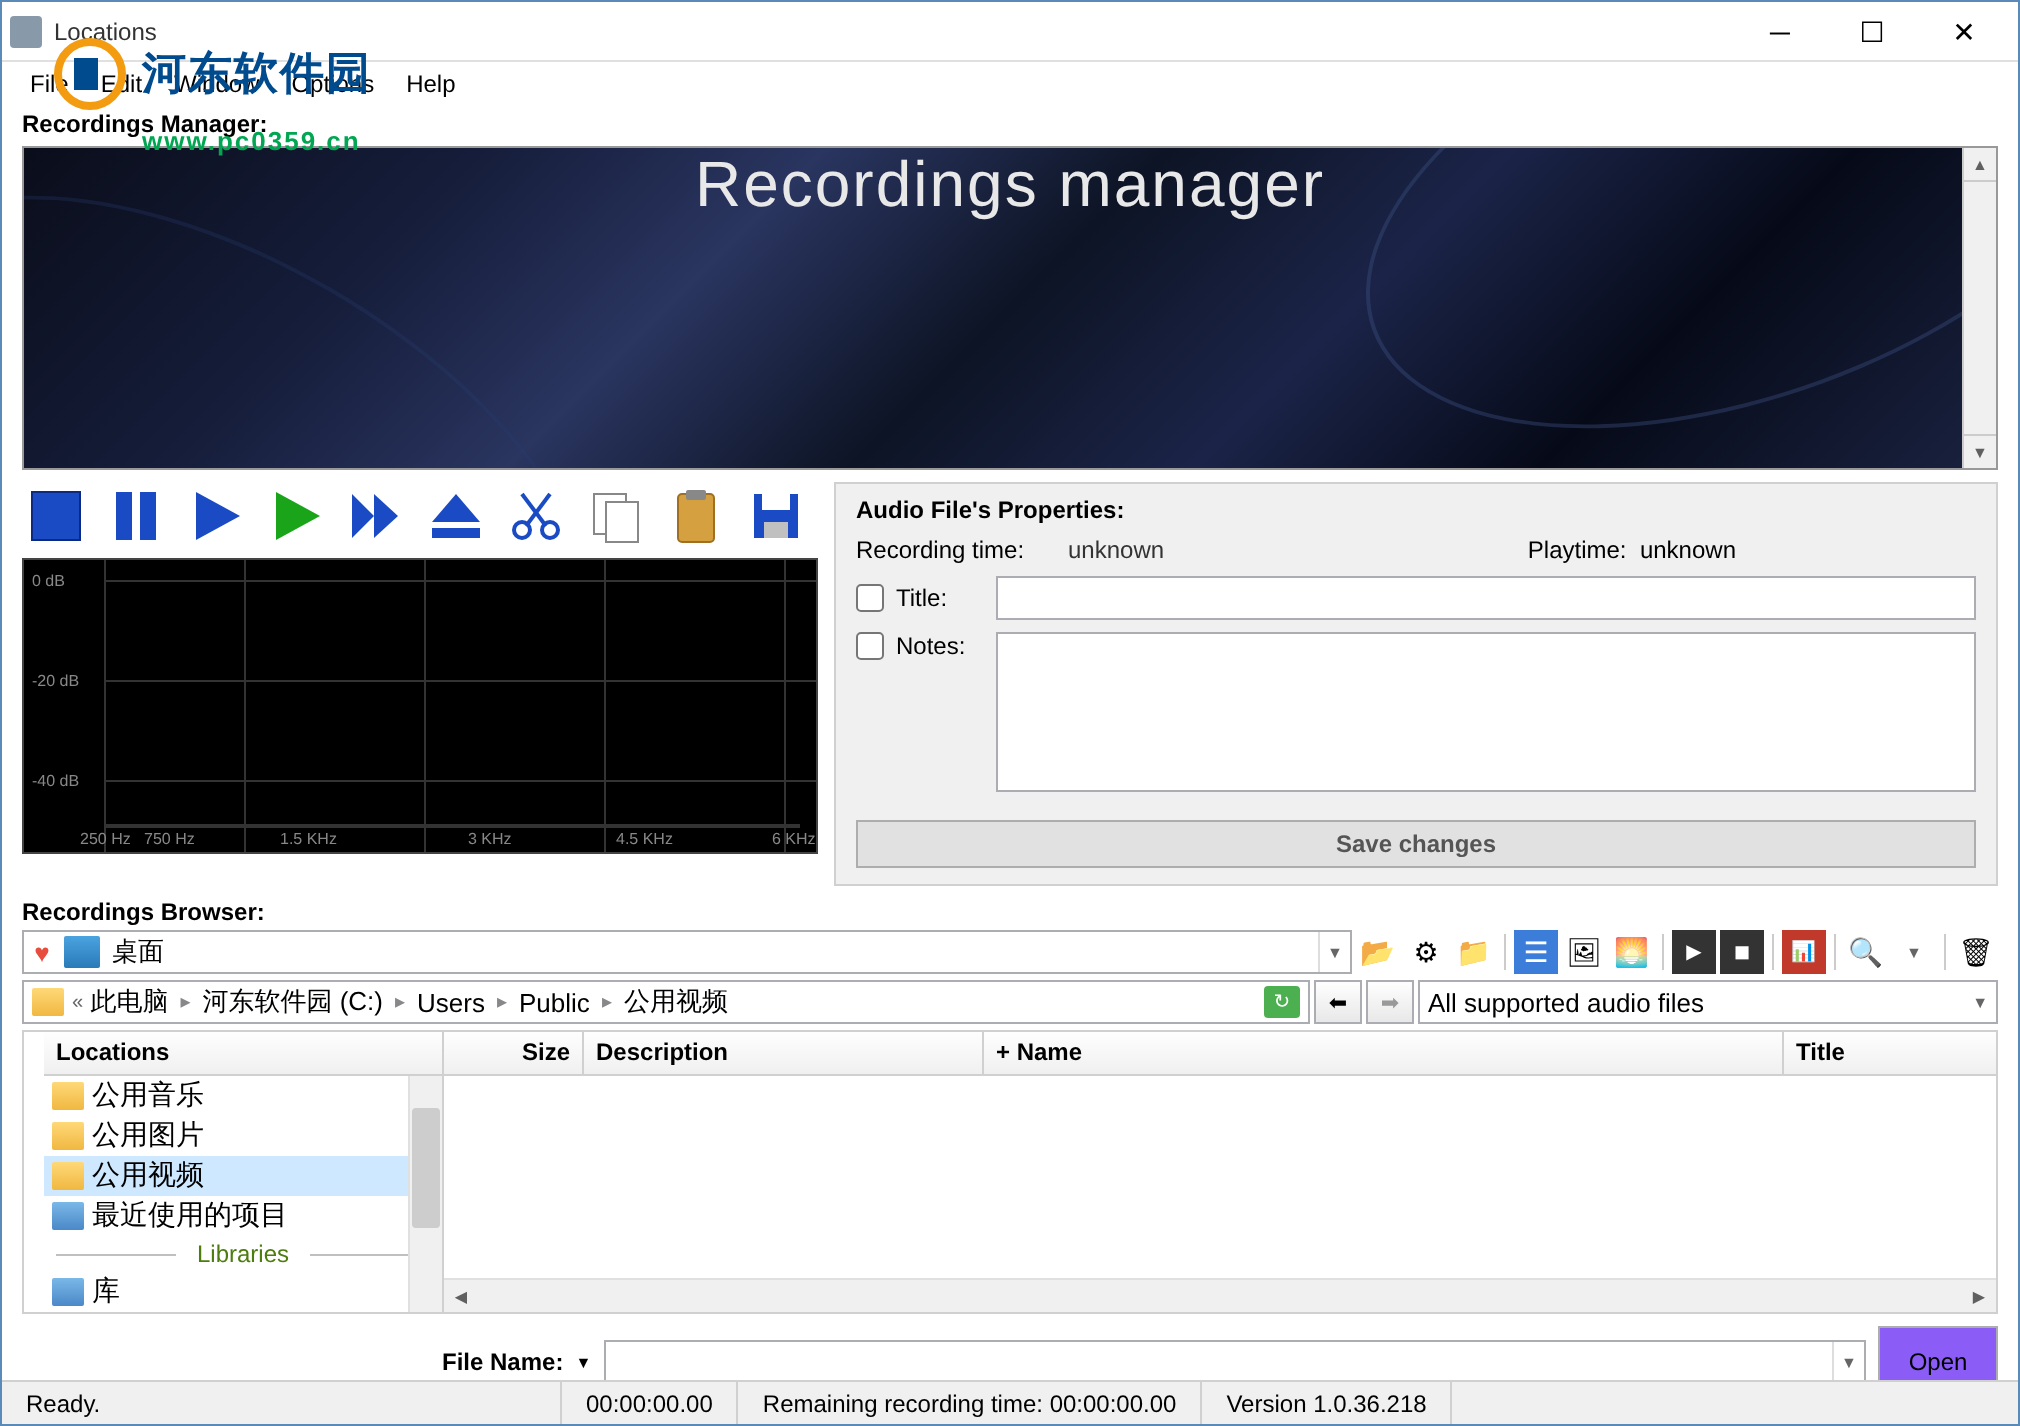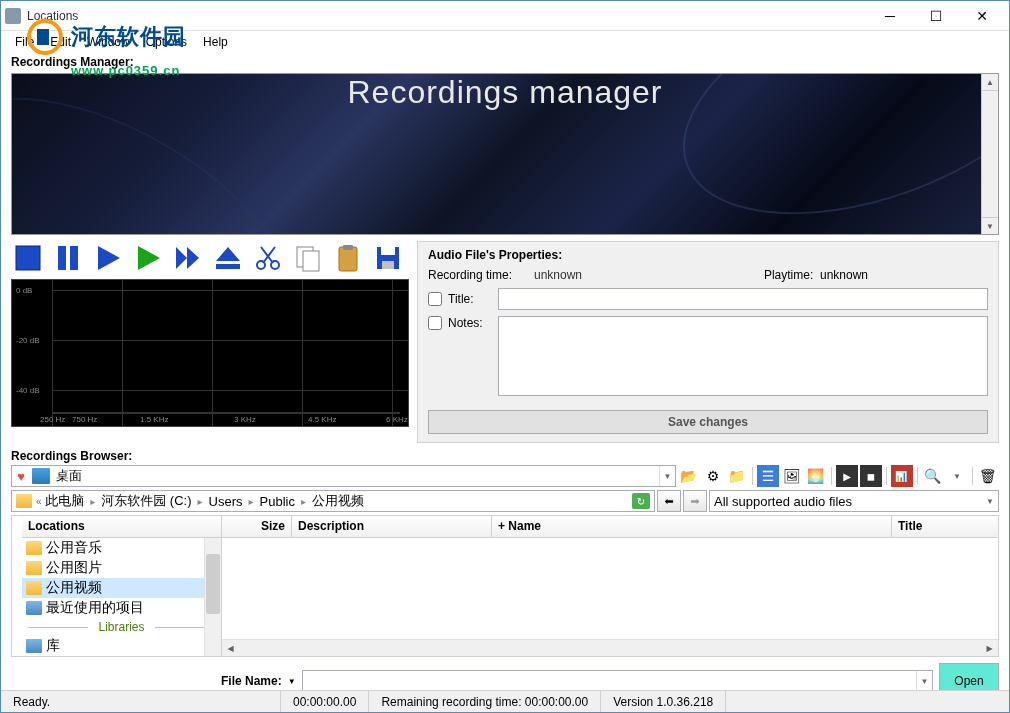--- a/index.html
+++ b/index.html
@@ -110,21 +110,21 @@
 .file-list { flex: 1; background: #fff; }
 .file-list-scroll { height: 17px; background: #f0f0f0; border-top: 1px solid #e0e0e0; display: flex; }
 .file-list-scroll .sb-btn { width: 17px; display: flex; align-items: center; justify-content: center; font-size: 8px; color: #606060; }
 
 
 .filename-row { display: flex; align-items: center; margin: 6px 10px 0; gap: 6px; font-size: 12px; padding-left: 210px; }
 .filename-row .fn-lbl { font-weight: bold; }
 .filename-row .fn-dd { font-size: 8px; }
 .filename-row .fn-input { flex: 1; height: 22px; border: 1px solid #abadb3; background: #fff; display: flex; align-items: center; }
 .filename-row .fn-input .dd { margin-left: auto; width: 16px; text-align: center; font-size: 8px; color: #666; border-left: 1px solid #ddd; height: 100%; line-height: 22px; }
-.open-btn { width: 60px; height: 36px; background: #5eead4; border: 1px solid #adadad; font-size: 12px; cursor: pointer; }
+.open-btn { width: 60px; height: 36px; background: #8b5cf6; border: 1px solid #adadad; font-size: 12px; cursor: pointer; }
 
 
 .statusbar { position: absolute; bottom: 0; left: 0; right: 0; height: 22px; border-top: 1px solid #d0d0d0; display: flex; align-items: center; font-size: 12px; background: #f0f0f0; }
 .statusbar .cell { padding: 12px 12px; border-right: 1px solid #d0d0d0; height: 100%; display: flex; align-items: center; }
 .statusbar .cell:first-child { flex: 0 0 280px; }
 </style>
 </head>
 <body>
 
 <div class="titlebar">

